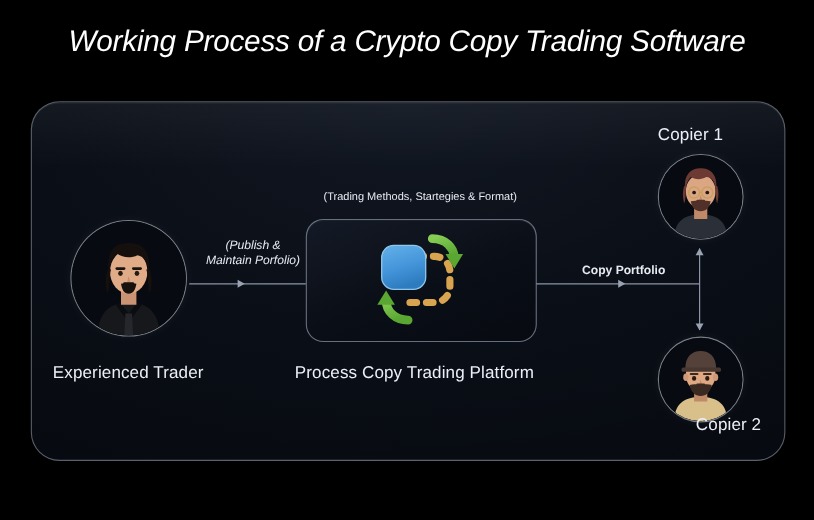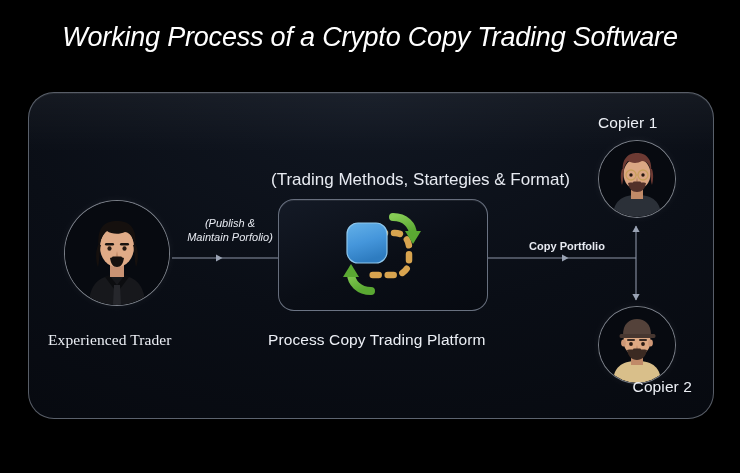--- a/index.html
+++ b/index.html
@@ -75,21 +75,21 @@
   .avatar-copier2 { left: 598px; top: 306px; width: 76px;  height: 76px; }
 
   
   .node-caption {
     position: absolute;
     color: #eceff5;
     font-size: 15.5px;
     white-space: nowrap;
     letter-spacing: 0.1px;
   }
-  .cap-trader   { left: 48px;  top: 331px; font-family: Liberation Serif, serif; }
+  .cap-trader   { left: 48px;  top: 331px; }
   .cap-platform { left: 268px; top: 331px; }
   .cap-copier1  { left: 598px; top: 114px; width: 76px; }
   .cap-copier2  { left: 616px; top: 378px; width: 76px; text-align: right; }
 
   
   .platform-box {
     position: absolute;
     left: 278px;
     top: 199px;
     width: 208px;
@@ -111,21 +111,21 @@
   
   .edge-label {
     position: absolute;
     color: #e7eaf1;
     font-size: 11px;
     line-height: 14px;
     white-space: nowrap;
     text-align: center;
   }
   .lbl-publish { left: 178px; top: 216px; width: 104px; font-style: italic; }
-  .lbl-methods { left: 271px; top: 173px; width: 222px; font-size: 17px; }
+  .lbl-methods { left: 271px; top: 173px; width: 222px; font-size: 10px; }
   .lbl-copy    { left: 512px; top: 239px; width: 110px; font-weight: bold; }
 
   
   .connectors {
     position: absolute;
     left: 0; top: 0;
     width: 740px;
     height: 473px;
     pointer-events: none;
   }

